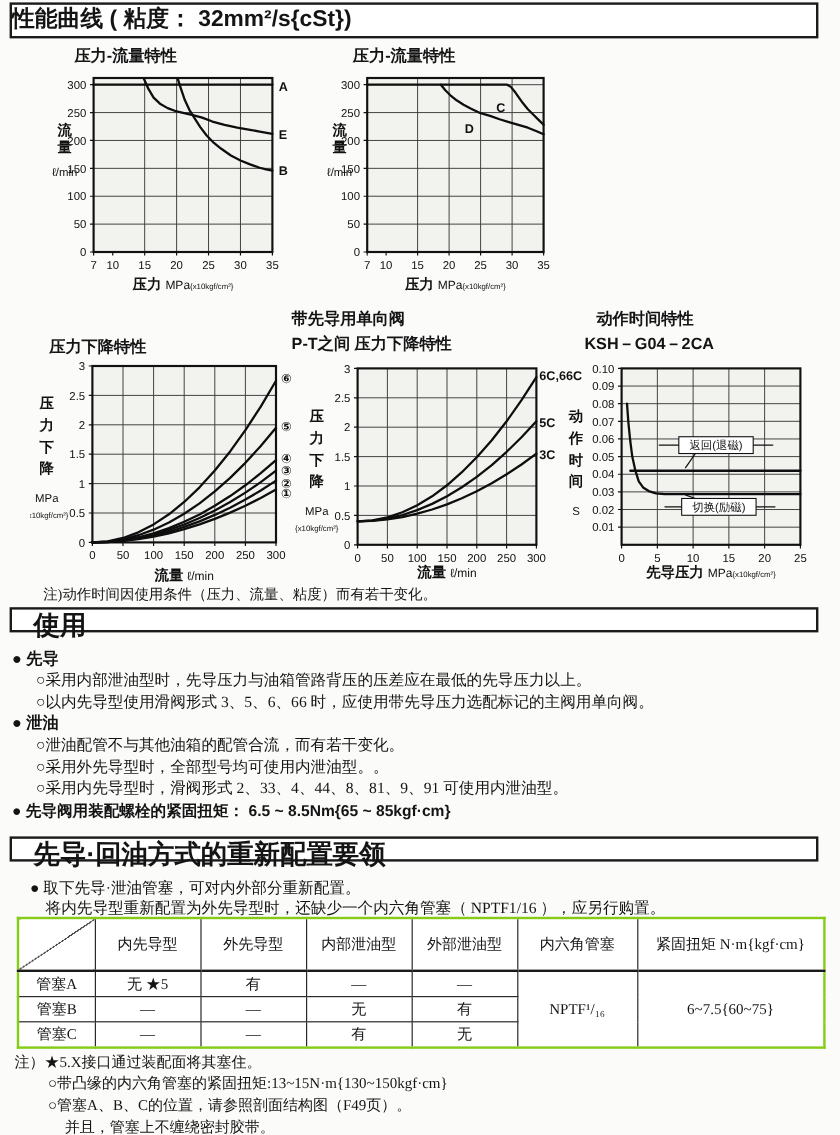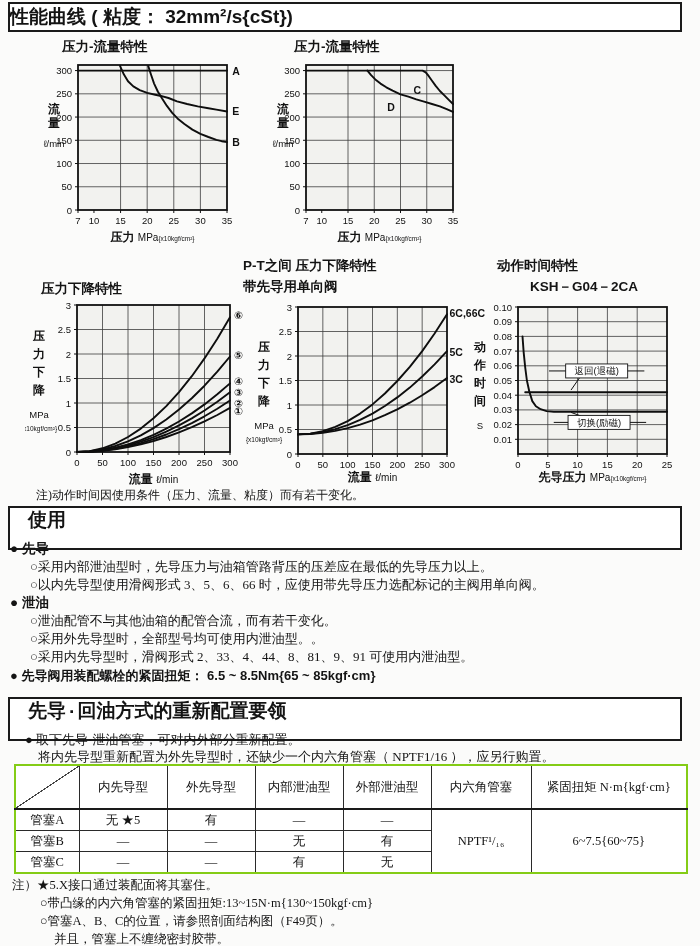--- a/index.html
+++ b/index.html
@@ -7,21 +7,21 @@
     width:700px;height:946px;background:#fbfbfa;color:#141414;
     font-family:"Liberation Sans","DejaVu Sans",sans-serif;
     -webkit-font-smoothing:antialiased;
   }
   .page{position:relative;width:700px;height:946px;overflow:hidden;}
   .hbox{
     position:absolute;left:8px;width:674px;border:2px solid #1a1a1a;
     background:#fff;box-sizing:border-box;font-weight:bold;
   }
   .hbox.main{top:2px;height:30px;line-height:26px;font-size:19px;}
-  .hbox.sec{height:44px;line-height:26px;font-size:19px;padding-left:18px;font-family:Liberation Mono, monospace;}
+  .hbox.sec{height:21px;line-height:26px;font-size:22px;padding-left:18px;}
   .chart{position:absolute;}
   .chart .ct{font-size:13.5px;font-weight:bold;line-height:21px;white-space:nowrap;}
   .note-line{position:absolute;font-size:12px;font-family:"Liberation Serif","DejaVu Serif",serif;}
   .usage-list{position:absolute;left:10px;width:682px;}
   .b-head{font-size:13.5px;font-weight:bold;line-height:18px;}
   .b-sub{font-size:13px;line-height:18px;padding-left:20px;
          font-family:"Liberation Serif","DejaVu Serif",serif;white-space:nowrap;}
   .b-torque{font-size:13px;font-weight:bold;line-height:19px;}
   .sec-bullets{position:absolute;left:10px;width:682px;margin-left:15px;}
   .sb1{font-size:13px;line-height:17px;font-family:"Liberation Serif","DejaVu Serif",serif;}
@@ -220,22 +220,22 @@
           <path d="M52.0 153.0 L64.8 152.6 L77.5 151.3 L90.3 149.3 L103.0 146.3 L115.8 142.6 L128.5 138.1 L141.3 132.7 L154.0 126.4 L166.8 119.4 L179.5 111.5 L192.3 102.8 L205.0 93.2" fill="none" stroke="#0e0e0e" stroke-width="1.9" stroke-linejoin="round" stroke-linecap="round"></path>
           <text x="209.07999999999998" y="97.21000000000001" text-anchor="start" font-size="10.5" font-weight="bold" fill="#111">③</text>
           <path d="M52.0 153.0 L64.8 152.7 L77.5 151.6 L90.3 149.8 L103.0 147.3 L115.8 144.1 L128.5 140.1 L141.3 135.5 L154.0 130.1 L166.8 124.1 L179.5 117.3 L192.3 109.8 L205.0 101.5" fill="none" stroke="#0e0e0e" stroke-width="1.9" stroke-linejoin="round" stroke-linecap="round"></path>
           <text x="209.07999999999998" y="107.5" text-anchor="start" font-size="10.5" font-weight="bold" fill="#111">②</text>
           <path d="M52.0 153.0 L64.8 152.7 L77.5 151.8 L90.3 150.3 L103.0 148.1 L115.8 145.4 L128.5 142.0 L141.3 138.0 L154.0 133.4 L166.8 128.2 L179.5 122.4 L192.3 116.0 L205.0 108.9" fill="none" stroke="#0e0e0e" stroke-width="1.9" stroke-linejoin="round" stroke-linecap="round"></path>
           <text x="209.07999999999998" y="116.32" text-anchor="start" font-size="10.5" font-weight="bold" fill="#111">①</text>
         </svg></div>
   </div>
 
   <div class="chart" style="left: 237px; top: 255px;">
+    <div class="ct" style="margin-left: 6px;">带先导用单向阀</div>
     <div class="ct" style="margin-left: 6px;">P-T之间  压力下降特性</div>
-    <div class="ct" style="margin-left: 6px;">带先导用单向阀</div>
     <div class="plot"><svg width="262" height="189">
           <rect x="61" y="10" width="149" height="147" fill="#f2f2ef"></rect>
           <line x1="85.83333333333333" y1="10" x2="85.83333333333333" y2="157" stroke="#3c3c3c" stroke-width="0.8"></line>
           <line x1="110.66666666666666" y1="10" x2="110.66666666666666" y2="157" stroke="#3c3c3c" stroke-width="0.8"></line>
           <line x1="135.5" y1="10" x2="135.5" y2="157" stroke="#3c3c3c" stroke-width="0.8"></line>
           <line x1="160.33333333333331" y1="10" x2="160.33333333333331" y2="157" stroke="#3c3c3c" stroke-width="0.8"></line>
           <line x1="185.16666666666669" y1="10" x2="185.16666666666669" y2="157" stroke="#3c3c3c" stroke-width="0.8"></line>
           <line x1="61" y1="132.5" x2="210" y2="132.5" stroke="#3c3c3c" stroke-width="0.8"></line>
           <line x1="61" y1="108" x2="210" y2="108" stroke="#3c3c3c" stroke-width="0.8"></line>
           <line x1="61" y1="83.5" x2="210" y2="83.5" stroke="#3c3c3c" stroke-width="0.8"></line>
@@ -281,21 +281,21 @@
           <text x="212.48333333333332" y="19.870000000000005" text-anchor="start" font-size="10.5" font-weight="bold" fill="#111">6C,66C</text>
           <path d="M61.0 137.4 L73.4 136.8 L85.8 135.1 L98.3 132.2 L110.7 128.1 L123.1 122.9 L135.5 116.6 L147.9 109.0 L160.3 100.4 L172.8 90.6 L185.2 79.5 L197.6 67.4 L210.0 54.1" fill="none" stroke="#0e0e0e" stroke-width="1.9" stroke-linejoin="round" stroke-linecap="round"></path>
           <text x="212.48333333333332" y="58.58" text-anchor="start" font-size="10.5" font-weight="bold" fill="#111">5C</text>
           <path d="M61.0 137.4 L73.4 137.0 L85.8 135.8 L98.3 133.9 L110.7 131.1 L123.1 127.6 L135.5 123.3 L147.9 118.2 L160.3 112.4 L172.8 105.7 L185.2 98.2 L197.6 90.1 L210.0 81.0" fill="none" stroke="#0e0e0e" stroke-width="1.9" stroke-linejoin="round" stroke-linecap="round"></path>
           <text x="212.48333333333332" y="85.53" text-anchor="start" font-size="10.5" font-weight="bold" fill="#111">3C</text>
         </svg></div>
   </div>
 
   <div class="chart" style="left: 460px; top: 255px;">
     <div class="ct" style="margin-left: 37px;">动作时间特性</div>
-    <div class="ct" style="margin-left: 27px; text-align: center;">KSH－G04－2CA</div>
+    <div class="ct" style="margin-left: 27px;">KSH－G04－2CA</div>
     <div class="plot"><svg width="221" height="189">
           <rect x="58" y="10" width="149" height="147" fill="#f2f2ef"></rect>
           <line x1="87.8" y1="10" x2="87.8" y2="157" stroke="#3c3c3c" stroke-width="0.8"></line>
           <line x1="117.6" y1="10" x2="117.6" y2="157" stroke="#3c3c3c" stroke-width="0.8"></line>
           <line x1="147.39999999999998" y1="10" x2="147.39999999999998" y2="157" stroke="#3c3c3c" stroke-width="0.8"></line>
           <line x1="177.2" y1="10" x2="177.2" y2="157" stroke="#3c3c3c" stroke-width="0.8"></line>
           <line x1="58" y1="142.3" x2="207" y2="142.3" stroke="#3c3c3c" stroke-width="0.8"></line>
           <line x1="58" y1="127.6" x2="207" y2="127.6" stroke="#3c3c3c" stroke-width="0.8"></line>
           <line x1="58" y1="112.9" x2="207" y2="112.9" stroke="#3c3c3c" stroke-width="0.8"></line>
           <line x1="58" y1="98.2" x2="207" y2="98.2" stroke="#3c3c3c" stroke-width="0.8"></line>

